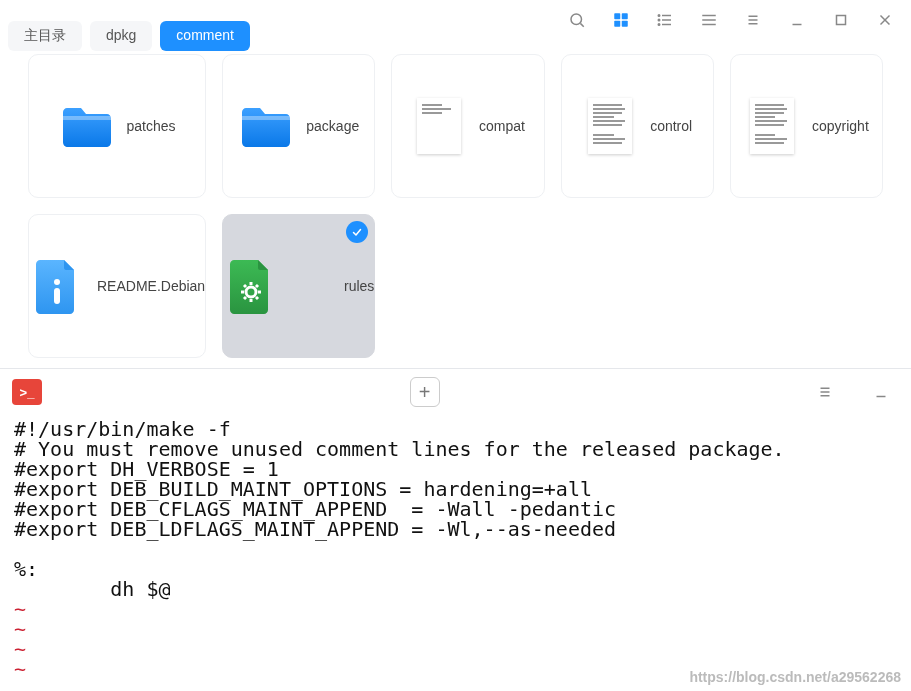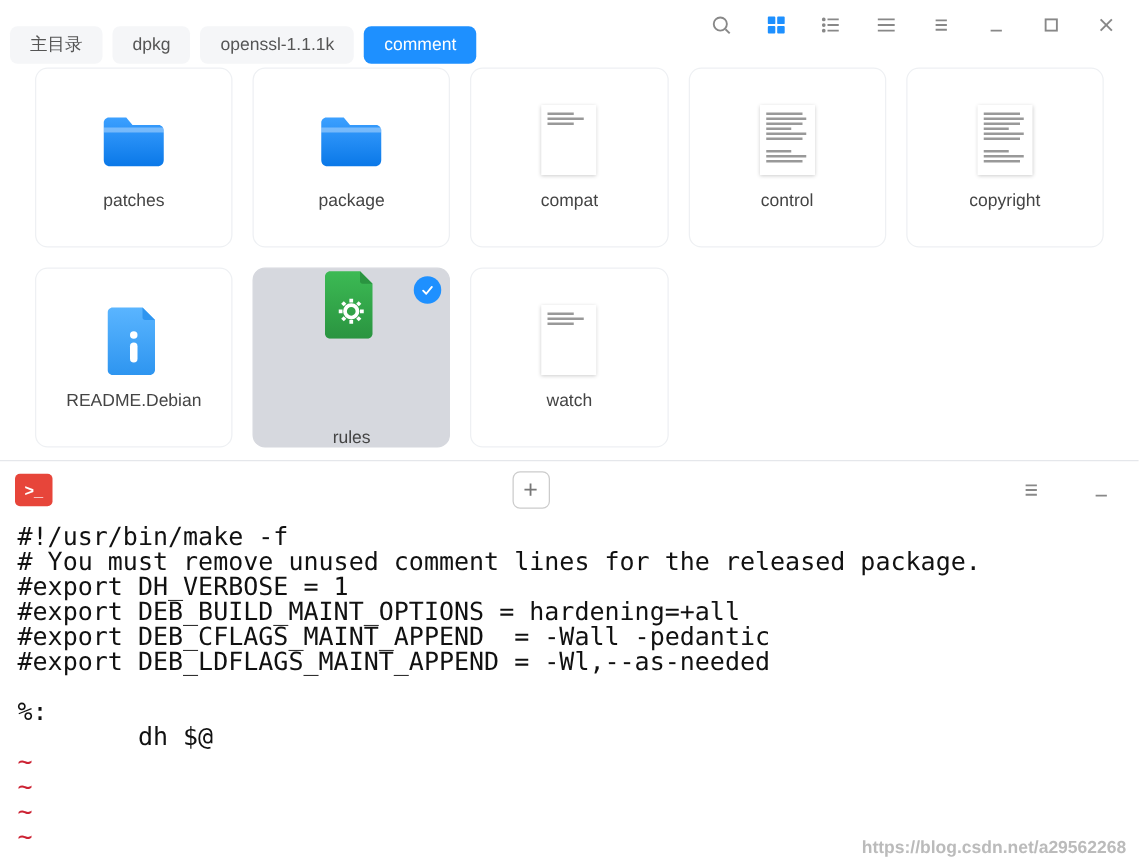--- a/index.html
+++ b/index.html
@@ -10,21 +10,21 @@
 .crumb { padding:6px 16px; border-radius:6px; font-size:14px; color:#555; background:#f5f6f8; cursor:pointer;margin-top:32px; }
 .crumb.active { background:#1e90ff; color:#fff; }
 .spacer { flex:1; }
 .tbtn { width:36px; height:28px; display:flex; align-items:center; justify-content:center; color:#888; cursor:pointer; border-radius:4px; }
 .tbtn.active { color:#1e90ff; }
 .tbtn svg { width:18px; height:18px; }
 
 
 .filearea { padding:14px 28px 10px 28px; }
 .grid { display:grid; grid-template-columns:repeat(5,1fr); gap:16px; }
-.item { position:relative; height:144px; border:1px solid #eef0f3; border-radius:10px; display:flex; flex-direction:column; align-items:center; justify-content:center; gap:12px; cursor:pointer; }
+.item { position:relative; height:144px; border:1px solid #eef0f3; border-radius:10px; display:flex; flex-direction:row; align-items:center; justify-content:center; gap:12px; cursor:pointer; }
 .item.selected { background:#d6d8de; border-color:#d6d8de;justify-content:space-between; }
 .badge { position:absolute; top:6px; right:6px; width:22px; height:22px; border-radius:50%; background:#1e90ff; display:flex; align-items:center; justify-content:center; }
 .badge svg { width:12px; height:12px; stroke:#fff; }
 .iconbox { width:56px; height:56px; display:flex; align-items:center; justify-content:center; }
 .label { font-size:14px; color:#444; }
 
 
 .docpage { width:44px; height:56px; background:#fff; box-shadow:0 1px 3px rgba(0,0,0,.2); padding:6px 5px; display:flex; flex-direction:column; gap:2px; }
 .docpage .ln { height:2px; background:#999; }
 .docpage .ln.s { width:60%; } .docpage .ln.m { width:85%; } .docpage .ln.l { width:95%; }
@@ -40,21 +40,20 @@
 
 .watermark { position:absolute; right:10px; bottom:6px; color:#bbb; font-size:14px;font-weight:bold; }
 </style>
 </head>
 <body>
 
 <div class="toolbar">
   <div id="crumbs" style="display: flex; gap: 8px;">
       <div class="crumb">主目录</div>
       <div class="crumb">dpkg</div>
-      <div class="crumb">openssl-1.1.1k</div>
       <div class="crumb active">comment</div>
     </div>
   <div class="spacer"></div>
   <div class="tbtn">
       <svg viewBox="0 0 24 24" fill="none" stroke="currentColor" stroke-width="2">
         <circle cx="11" cy="11" r="7"></circle>
         <line x1="21" y1="21" x2="16.5" y2="16.5"></line>
       </svg>
     </div>
   <div class="tbtn active">
@@ -226,30 +225,20 @@
                 <line x1="-7" y1="-7" x2="-5" y2="-5"></line>
                 <line x1="7" y1="-7" x2="5" y2="-5"></line>
                 <line x1="-7" y1="7" x2="-5" y2="5"></line>
                 <line x1="7" y1="7" x2="5" y2="5"></line>
               </g>
             </g>
           </svg>
         </div>
         <div class="label">rules</div>
       </div>
-      <div class="item">
-        <div class="iconbox">
-          <div class="docpage">
-            <div class="ln s"></div>
-            <div class="ln m"></div>
-            <div class="ln s"></div>
-          </div>
-        </div>
-        <div class="label">watch</div>
-      </div>
     </div>
 </div>
 
 <div class="termpanel">
   <div class="termbar">
     <div class="termicon">&gt;_</div>
     <div class="addtab">+</div>
     <div class="termright">
       <div class="tbtn">
           <svg viewBox="0 0 24 24" fill="none" stroke="currentColor" stroke-width="2">

